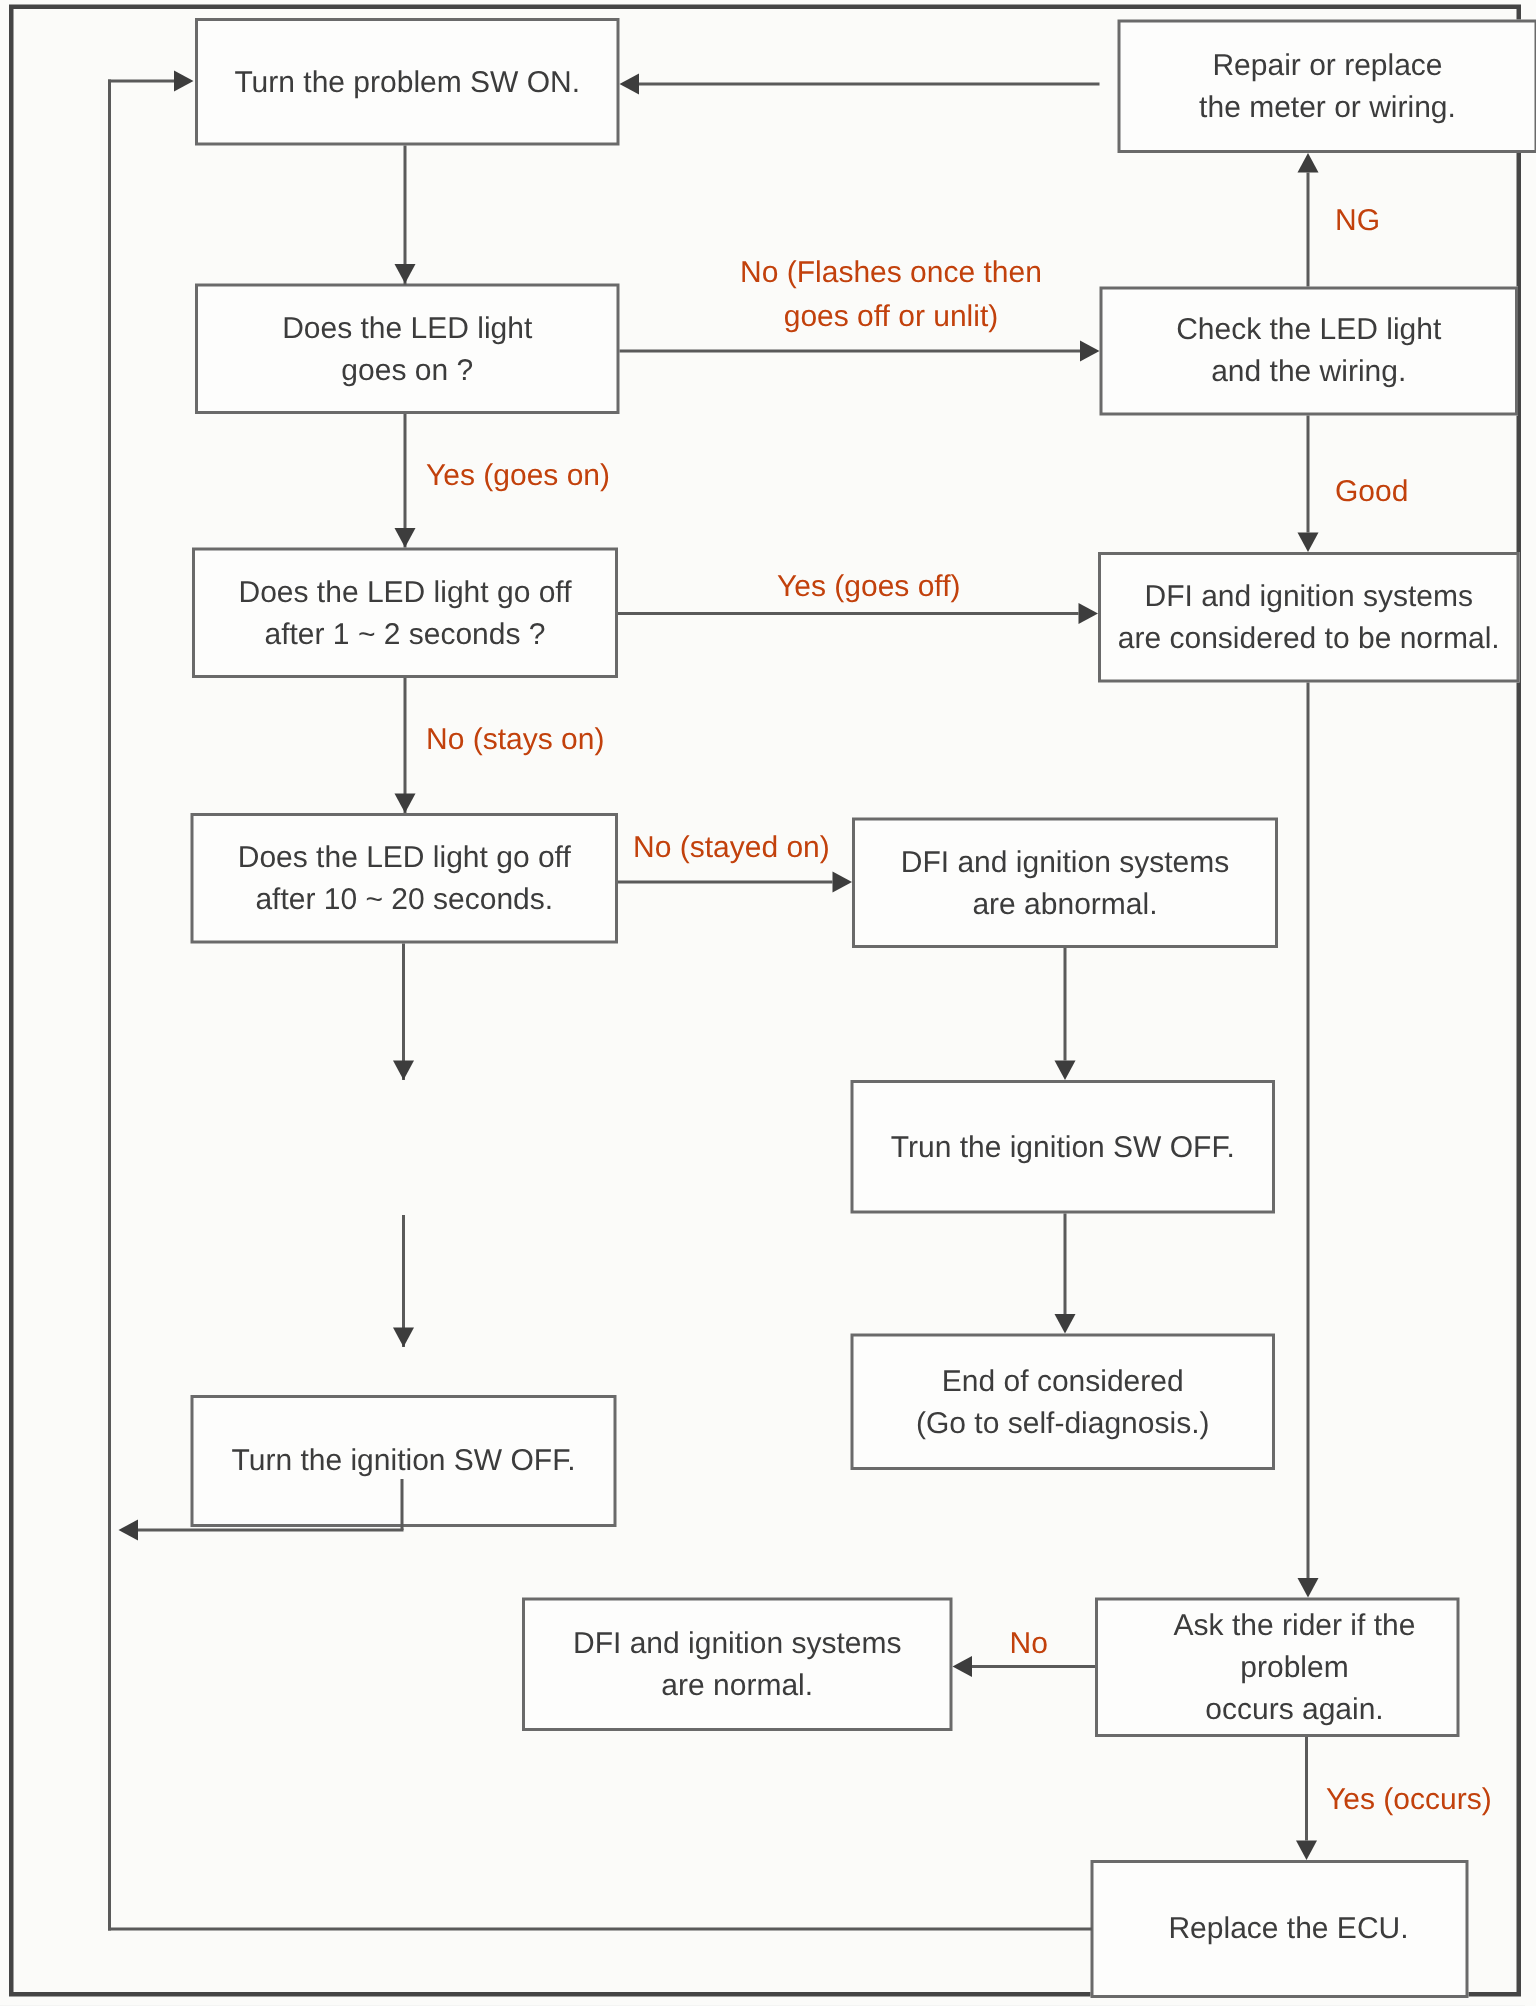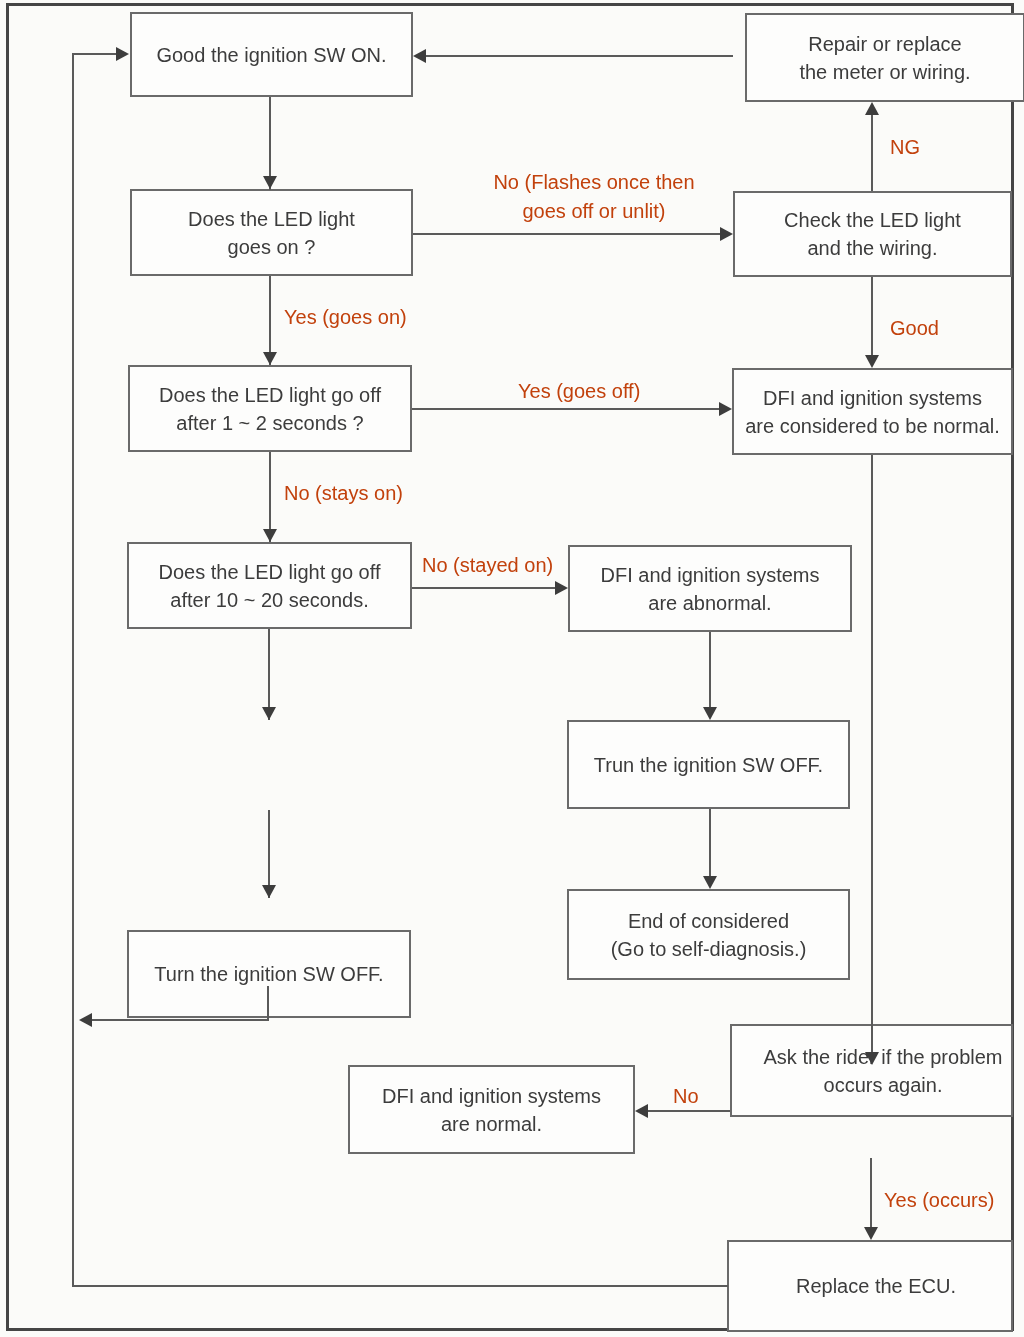--- a/index.html
+++ b/index.html
@@ -33,21 +33,21 @@
   .ah-left  { border-top:7px solid transparent; border-bottom:7px solid transparent; border-right:13px solid #3d3d3d; }
   .ah-right { border-top:7px solid transparent; border-bottom:7px solid transparent; border-left:13px solid #3d3d3d; }
 </style>
 </head>
 <body>
 
 <div class="stage">
 
   <div class="frame"></div>
 
-  <div class="box" style="left:130px; top:12px;  width:283px; height:85px;">Good the ignition SW ON.</div>
+  <div class="box" style="left:130px; top:12px;  width:283px; height:85px;">Turn the problem SW ON.</div>
   <div class="box" style="left:130px; top:189px; width:283px; height:87px;">Does the LED light
 goes on ?</div>
   <div class="box" style="left:128px; top:365px; width:284px; height:87px;">Does the LED light go off
 after 1 ~ 2 seconds ?</div>
   <div class="box" style="left:127px; top:542px; width:285px; height:87px;">Does the LED light go off
 after 10 ~  20 seconds.</div>
   <div class="box" style="left:127px; top:898px; width:284px; height:88px;margin-top:32px;">Turn the ignition SW OFF.</div>
 
   <div class="box" style="left:733px; top:13px;  width:280px; height:89px;margin-left:12px;">Repair or replace
 the meter or wiring.</div>
@@ -56,23 +56,23 @@
   <div class="box" style="left:732px; top:368px; width:281px; height:87px;">DFI and ignition systems
 are considered to be normal.</div>
   <div class="box" style="left:568px; top:545px; width:284px; height:87px;">DFI and ignition systems
 are abnormal.</div>
   <div class="box" style="left:567px; top:720px; width:283px; height:89px;">Trun the ignition SW OFF.</div>
   <div class="box" style="left:567px; top:889px; width:283px; height:91px;">End of considered
 (Go to self-diagnosis.)</div>
 
   <div class="box" style="left:348px; top:1065px; width:287px; height:89px;">DFI and ignition systems
 are normal.</div>
-  <div class="box" style="left:730px; top:1024px; width:283px; height:93px;padding-left:31px;">Ask the rider if the problem
+  <div class="box" style="left:730px; top:1065px; width:243px; height:93px;padding-left:31px;">Ask the rider if the problem
 occurs again.</div>
-  <div class="box" style="left:727px; top:1240px; width:286px; height:92px;padding-left:20px;">Replace the ECU.</div>
+  <div class="box" style="left:727px; top:1240px; width:252px; height:92px;padding-left:20px;">Replace the ECU.</div>
 
   <div class="line" style="left:269px; top:97px;  width:2px; height:93px;"></div>
   <div class="ah ah-down" style="left:263px; top:176px;"></div>
 
   <div class="line" style="left:269px; top:276px; width:2px; height:89px;"></div>
   <div class="ah ah-down" style="left:263px; top:352px;"></div>
   <div class="edge-label" style="left:284px; top:303px;text-align:right;">Yes (goes on)</div>
 
   <div class="line" style="left:269px; top:452px; width:2px; height:90px;"></div>
   <div class="ah ah-down" style="left:263px; top:529px;"></div>

